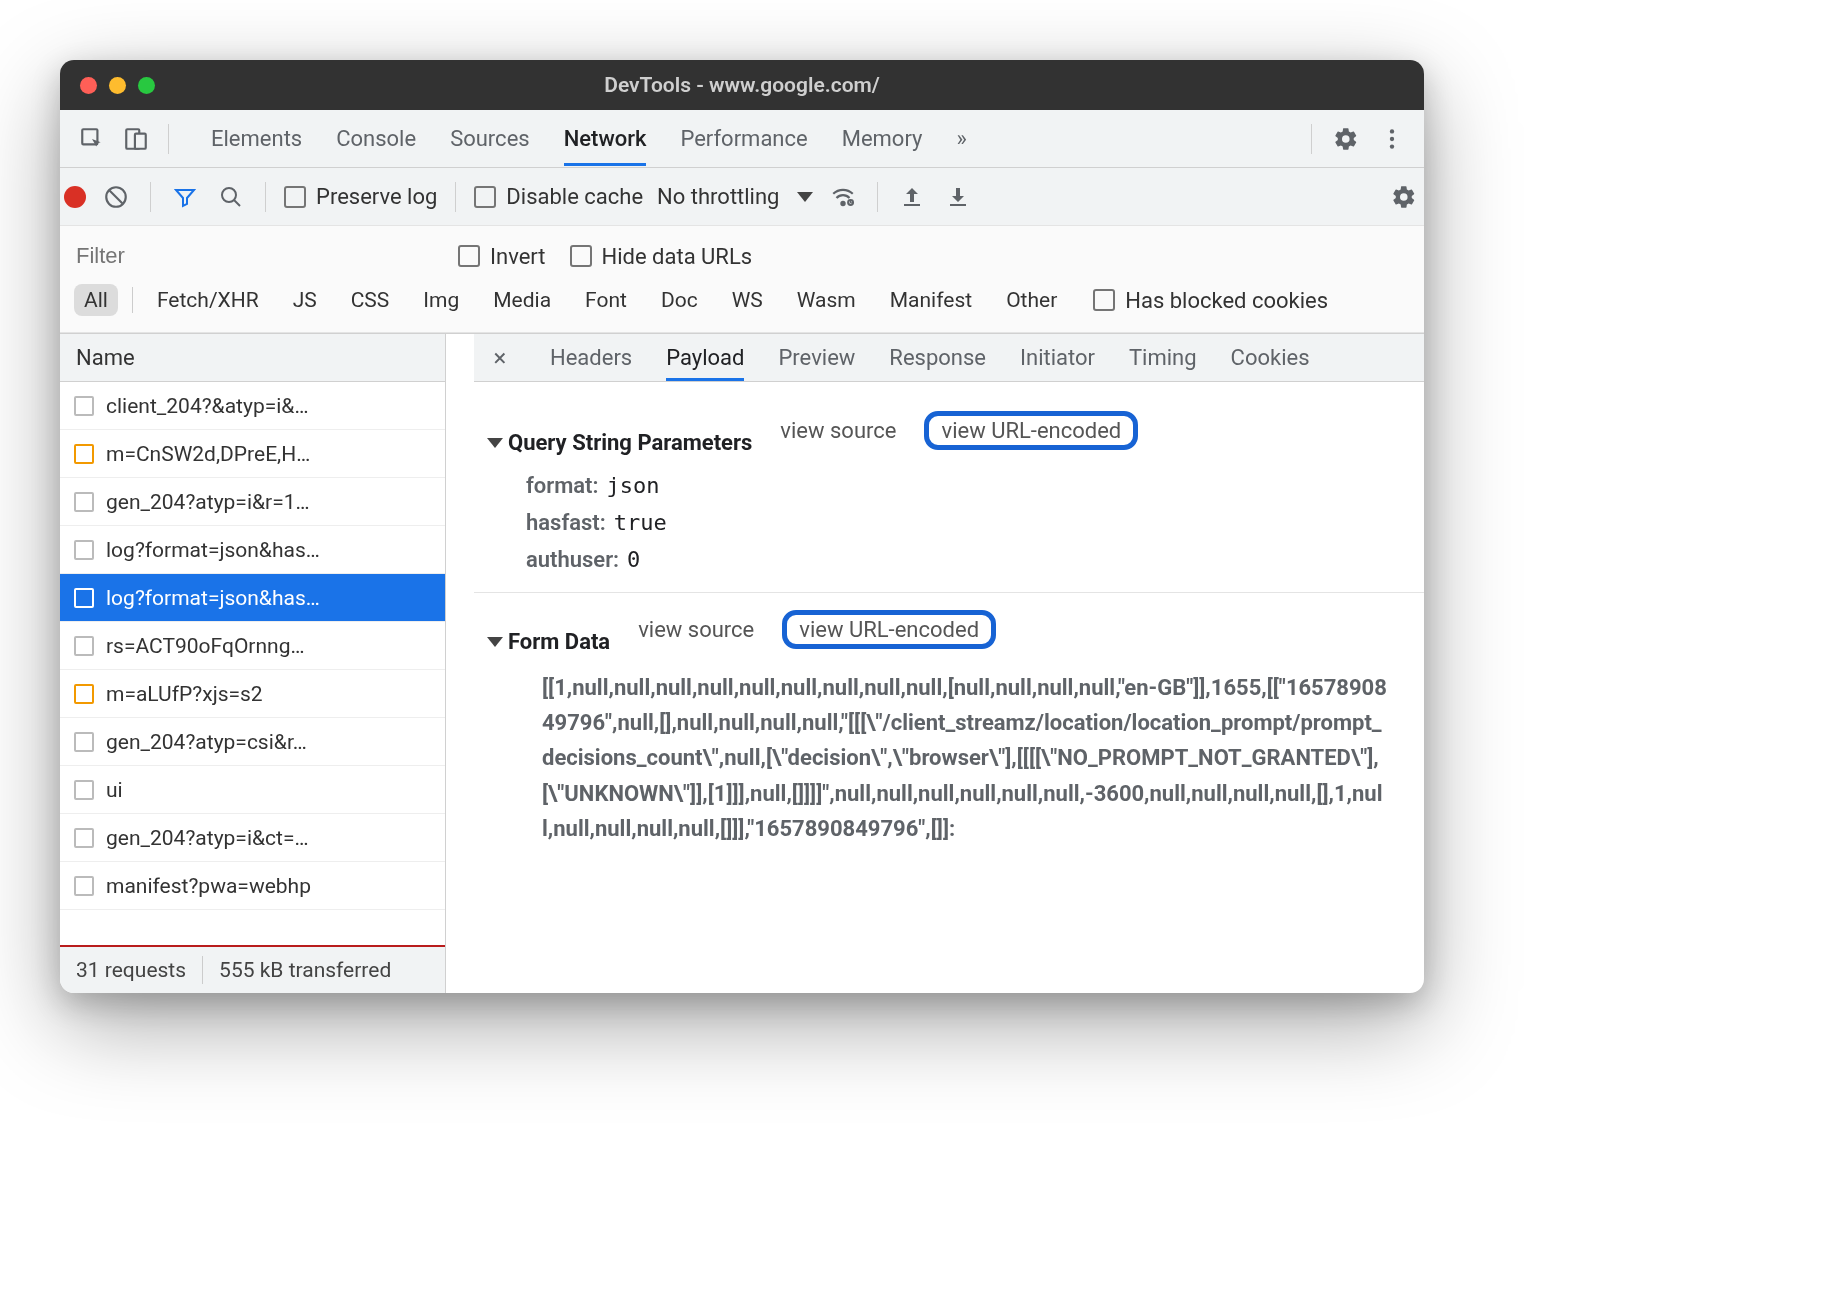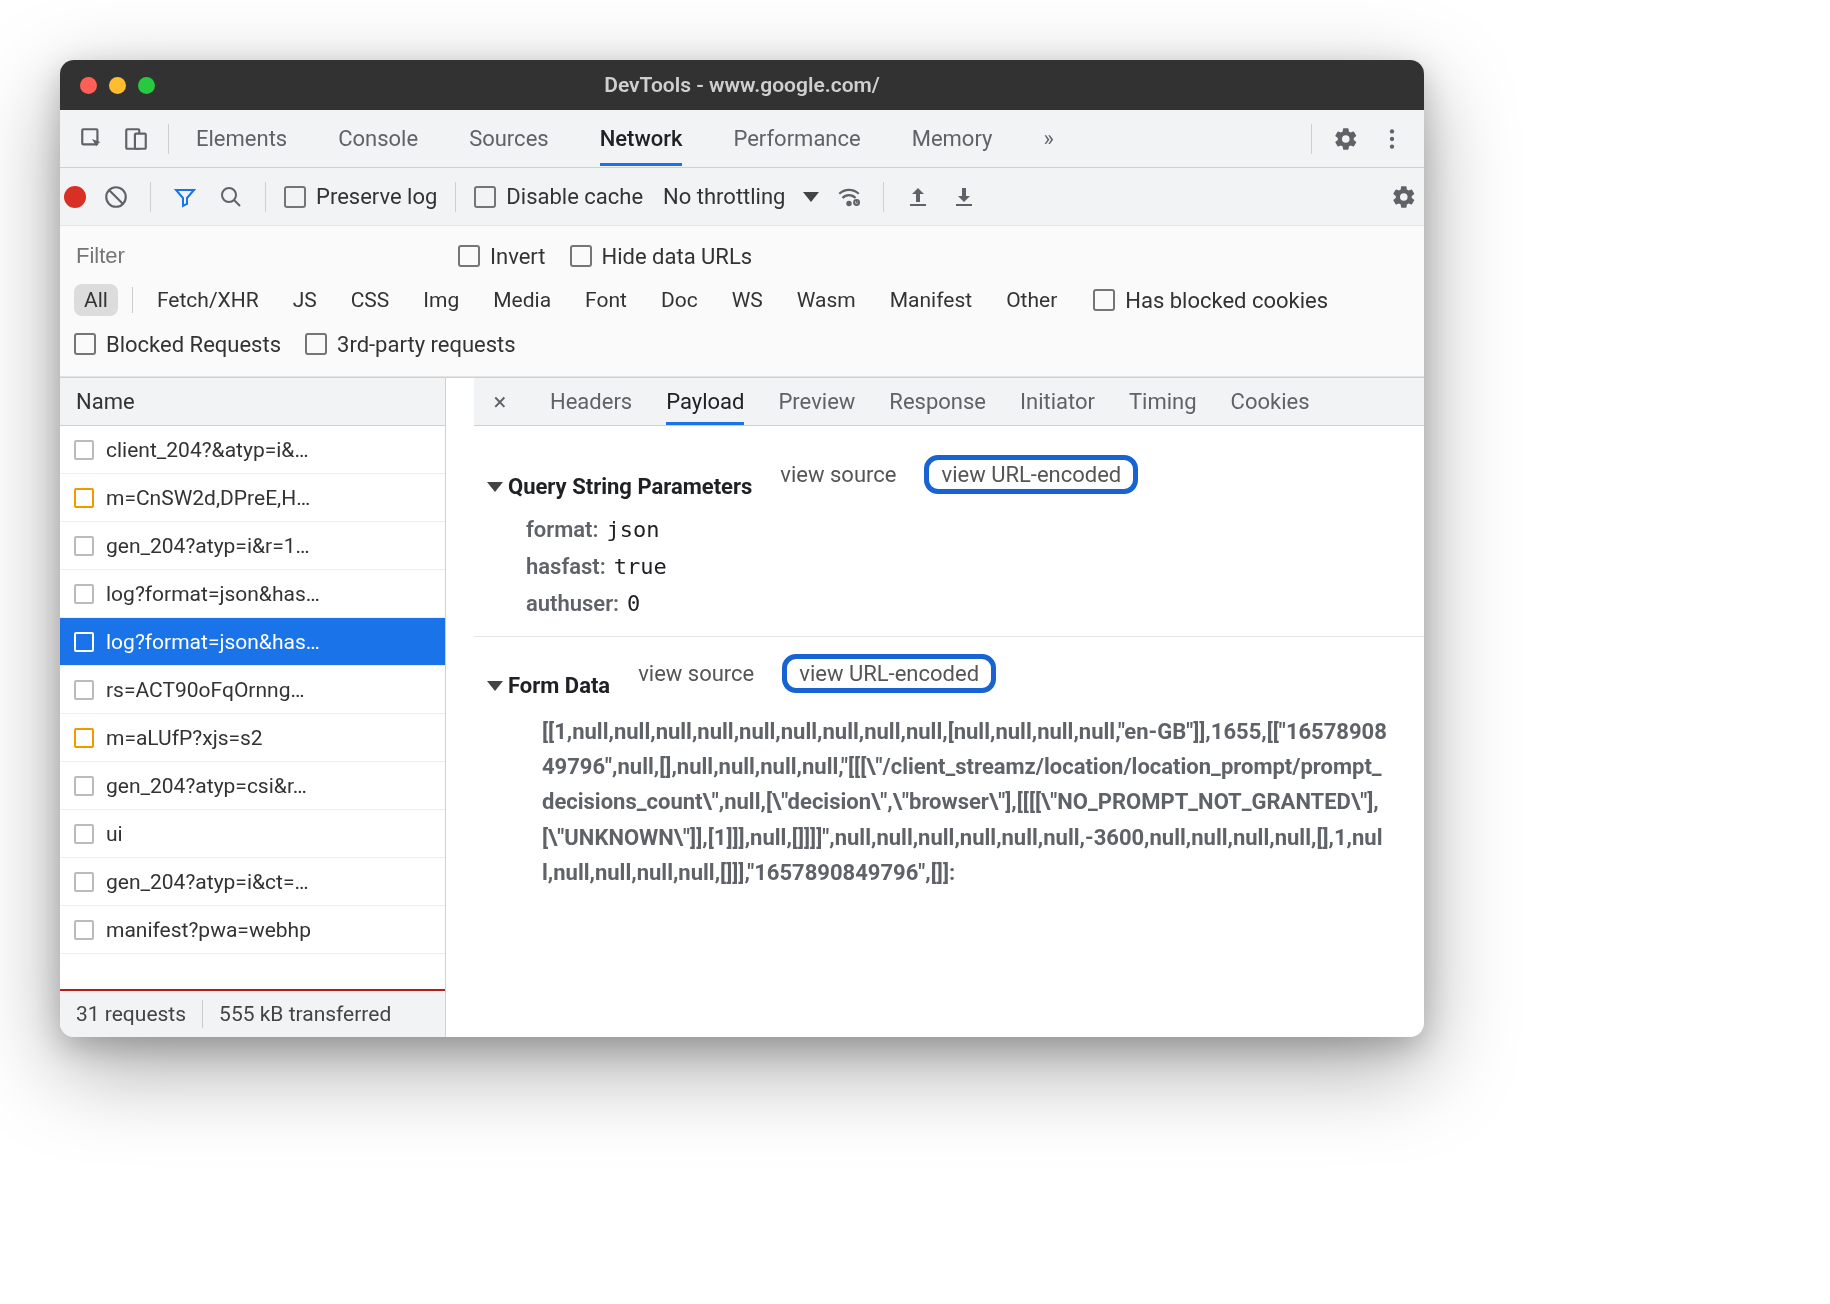--- a/index.html
+++ b/index.html
@@ -47,21 +47,21 @@
   gap: 8px;
   background: #f1f3f4;
 }
 .ts-iconbtn {
   width: 36px; height: 36px;
   display: inline-flex; align-items: center; justify-content: center;
   color: #5f6368;
   cursor: pointer;
 }
 .ts-divider { width: 1px; height: 30px; background: #cfcfcf; margin: 0 6px; }
-.ts-tabs { display: flex; gap: 51px; margin-left: 13px; }
+.ts-tabs { display: flex; gap: 34px; margin-left: 28px; }
 .ts-tab {
   font-size: 22px;
   color: #5f6368;
   padding: 14px 0 12px;
   border-bottom: 3px solid transparent;
   cursor: pointer;
 }
 .ts-tab.active { color: #202124; border-bottom-color: #1a73e8; font-weight: 500; }
 .ts-right { margin-left: auto; display: flex; align-items: center; gap: 10px; }
 
@@ -78,21 +78,21 @@
   width: 22px; height: 22px; border-radius: 50%; background: #d93025; cursor: pointer;
 }
 .tool-iconbtn { width: 32px; height: 32px; display: inline-flex; align-items:center; justify-content:center; color:#5f6368; cursor:pointer;}
 .tool-iconbtn.blue { color:#1a73e8; }
 .tb-divider { width: 1px; height: 30px; background: #cfcfcf; margin: 0 4px; }
 .chk-row { display: flex; align-items: center; gap: 10px; font-size: 22px; color: #333; }
 .chk-box {
   width: 22px; height: 22px; border: 2px solid #757575; border-radius: 3px; display:inline-block;
 }
 .throttling {
-  display:flex; align-items:center; gap:18px; font-size:22px; color:#333; margin-left:6px;
+  display:flex; align-items:center; gap:18px; font-size:22px; color:#333; 
 }
 .caret-down { width:0;height:0;border-left:8px solid transparent;border-right:8px solid transparent;border-top:10px solid #444; }
 
 .filterbar {
   border-bottom: 1px solid #e4e4e4;
   padding: 8px 14px 10px;
   background: #fafafa;
 }
 .filterbar-row { display:flex; align-items:center; gap: 24px; flex-wrap: wrap; min-height: 44px;}
 .filter-input {
@@ -315,30 +315,20 @@
       <span class="type-pill">Doc</span>
       <span class="type-pill">WS</span>
       <span class="type-pill">Wasm</span>
       <span class="type-pill">Manifest</span>
       <span class="type-pill">Other</span>
       <label class="chk-row" style="margin-left:12px">
         <span class="chk-box"></span>
         <span>Has blocked cookies</span>
       </label>
     </div>
-    <div class="filterbar-row">
-      <label class="chk-row">
-        <span class="chk-box"></span>
-        <span>Blocked Requests</span>
-      </label>
-      <label class="chk-row">
-        <span class="chk-box"></span>
-        <span>3rd-party requests</span>
-      </label>
-    </div>
   </div>
 
   <div class="content">
 
     <div class="sidebar">
       <div class="sidebar-header">Name</div>
       <div class="request-list" id="request-list">
           <div class="request-row">
             <span class="req-icon doc"></span>
             <span class="reqname">client_204?&amp;atyp=i&amp;…</span>

